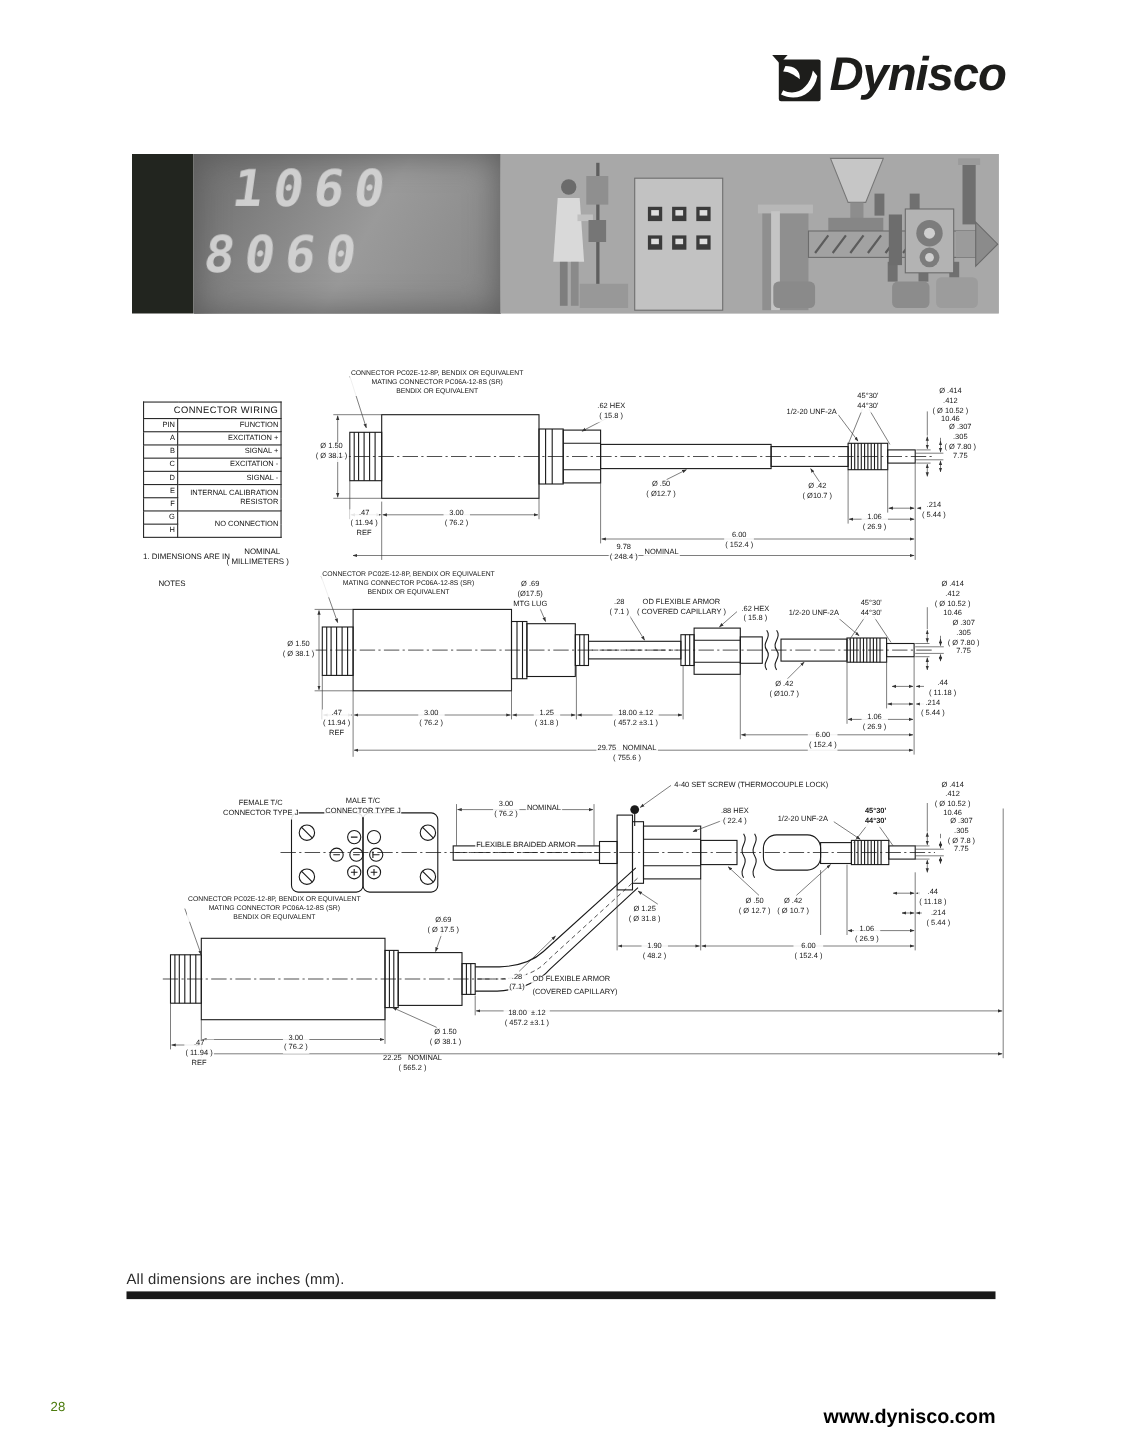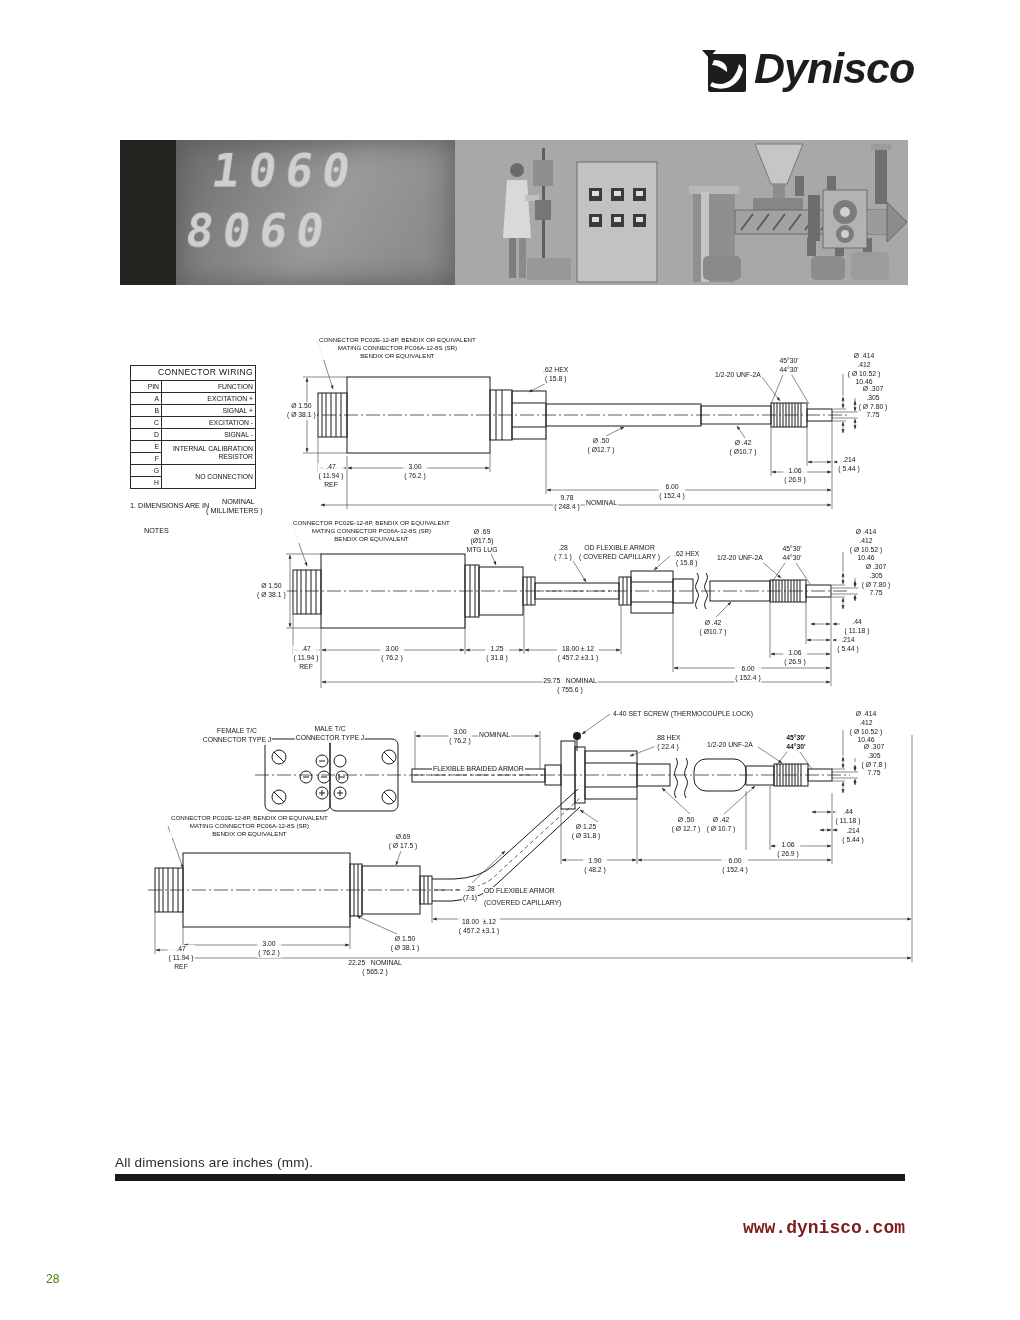--- a/index.html
+++ b/index.html
@@ -36,22 +36,22 @@
   .art{stroke:#1a1a1a;stroke-width:1;fill:none;}
   .art .fill{fill:#1a1a1a;stroke:none;}
   .cl{stroke:#1a1a1a;stroke-width:.7;stroke-dasharray:14 3 2 3;fill:none;}
   .ext{stroke:#3a3a3a;stroke-width:.6;fill:none;}
   .dims line{stroke:#3a3a3a;stroke-width:.6;marker-start:url(#ar);marker-end:url(#ar);}
   .ld line{stroke:#3a3a3a;stroke-width:.6;marker-end:url(#ar);}
   .hatch{stroke:#1a1a1a;stroke-width:.7;stroke-dasharray:4 3;fill:none;}
   
   #dim-note{position:absolute;left:115px;top:1155px;font-size:13.5px;color:#2b2b2b;letter-spacing:.2px;}
   #rule{position:absolute;left:115px;top:1174px;width:790px;height:7px;background:#191919;}
-  #site{position:absolute;left:595px;top:1218px;width:310px;text-align:right;
-      font-size:18px;font-weight:bold;color:#7f1d1d;font-family:Liberation Mono, monospace;}
+  #site{position:absolute;left:595px;top:1278px;width:310px;text-align:right;
+      font-size:18px;font-weight:bold;color:#000000;}
   #pageno{position:absolute;left:46px;top:1272px;font-size:12px;color:#4d7c0f;}
 </style>
 </head>
 <body>
 
 <div id="page">
 
   <div id="logo">
     <svg width="48" height="48" viewBox="0 0 48 48">
       <polygon points="2,2 16,2 9,10" fill="#1d1d1b"></polygon>

